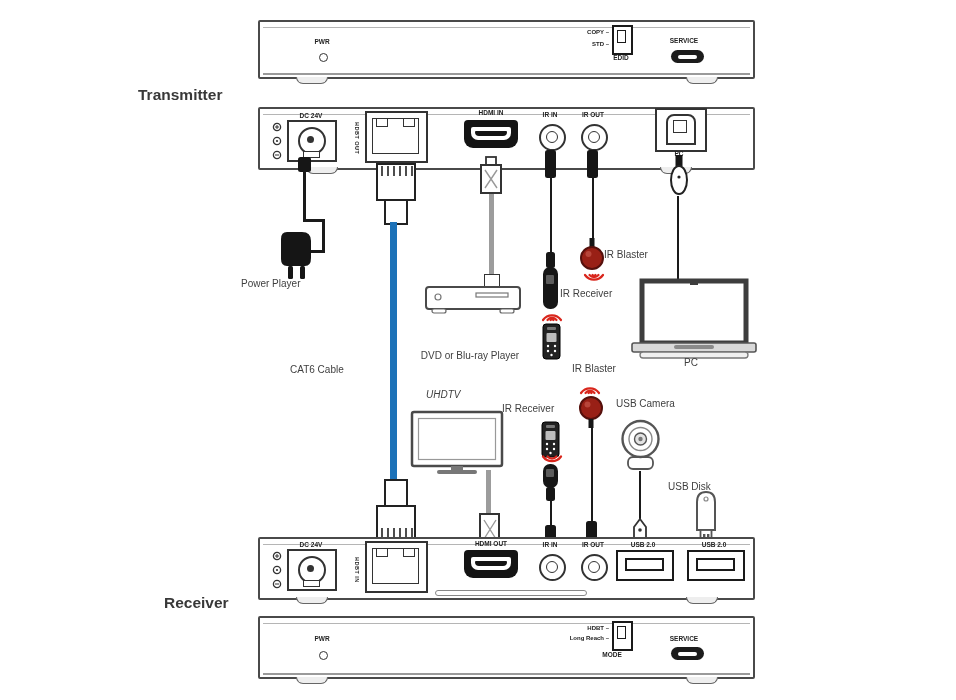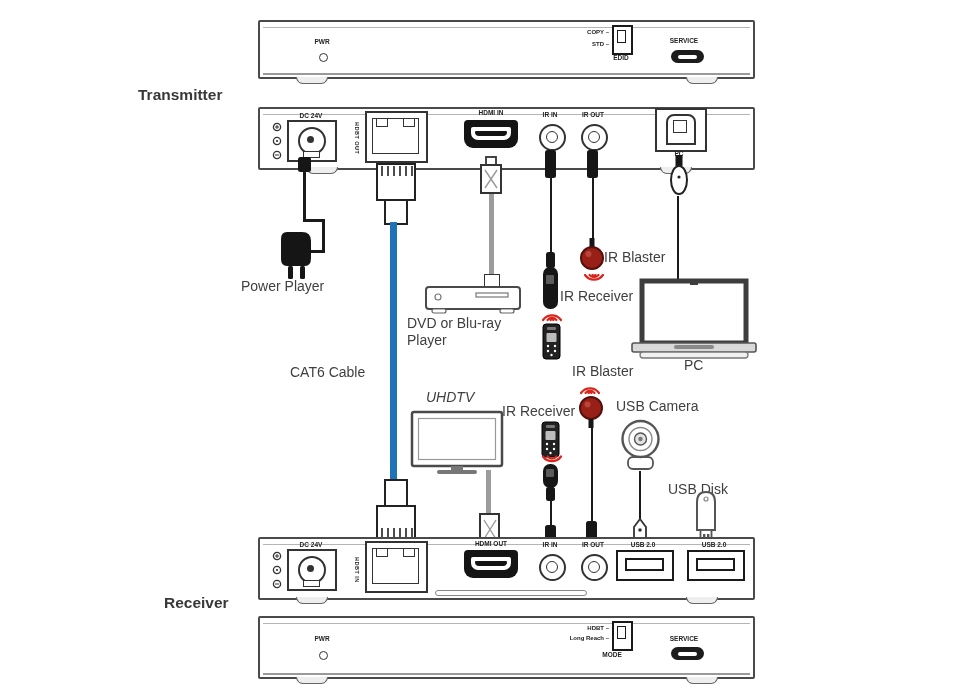--- a/index.html
+++ b/index.html
@@ -18,22 +18,22 @@
   .lip{position:absolute;left:3px;right:3px;top:2px;height:3px;border-bottom:1.5px solid #b5b5b5;}
   .base{position:absolute;left:3px;right:3px;bottom:2px;border-top:2px solid #9a9a9a;}
   .foot{position:absolute;width:30px;height:6px;background:#eee;border:1.5px solid #666;
         border-top:none;border-radius:0 0 7px 7px;}
   
   .plabel{position:absolute;font-size:6.5px;font-weight:bold;color:#222;
           white-space:nowrap;text-align:center;line-height:8px;}
   .vlabel{position:absolute;font-size:5.5px;font-weight:bold;color:#222;
           writing-mode:vertical-rl;text-align:center;letter-spacing:.5px;line-height:9px;}
   
-  .note{position:absolute;font-size:14px;color:#3f3f3f;white-space:nowrap;}
-  .note.wrap{white-space:normal;line-height:17px;}
+  .note{position:absolute;font-size:10px;color:#3f3f3f;white-space:nowrap;text-align:center;}
+  .note.wrap{white-space:normal;line-height:17px;margin-top:32px;}
   .big{position:absolute;font-size:15.5px;font-weight:bold;color:#383838;white-space:nowrap;}
   
   .led{position:absolute;width:7px;height:7px;border:1.5px solid #333;border-radius:50%;background:#fff;}
   .jackbox{position:absolute;border:2px solid #333;background:#fff;}
   .ring{position:absolute;border:2px solid #333;border-radius:50%;background:#fff;}
   .dot{position:absolute;background:#333;border-radius:50%;}
   .tab{position:absolute;border:1.5px solid #333;background:#fff;}
   .circjack{position:absolute;width:23px;height:23px;border:2px solid #333;border-radius:50%;background:#fff;}
   .circjack i{position:absolute;left:4.5px;top:4.5px;width:10px;height:10px;border:1.5px solid #333;border-radius:50%;display:block;background:#fff;}
   .hdmiport{position:absolute;width:54px;height:28px;background:#141414;border-radius:4px 4px 9px 9px;}

